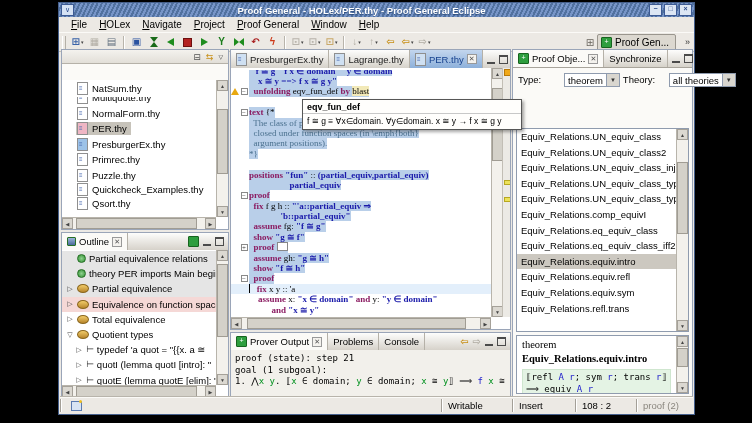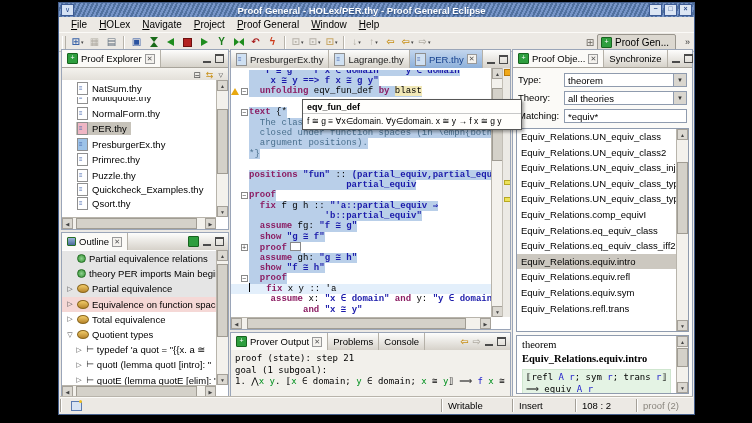--- a/index.html
+++ b/index.html
@@ -110,21 +110,21 @@
   .olabel{overflow:hidden;text-overflow:clip}
 
   
   #v-editor{left:171px;top:46px;width:281px;height:281px}
   #editor-tabs{height:18px;display:flex;align-items:stretch;background:linear-gradient(#fdfdfc,#d6d2ca);
     border-bottom:1px solid #8fa3c0;font-size:9.5px}
   .etab{display:flex;align-items:center;gap:3px;padding:0 5px;border-right:1px solid #b5b1a8;white-space:nowrap;color:#222}
   .etab.active{background:linear-gradient(#c3d6ee,#8db0da);color:#16418e}
   #editor-body{position:absolute;left:0;top:18px;right:0;bottom:0;background:#fff;overflow:hidden}
   #code{position:absolute;left:0;top:0;right:19px;bottom:12px;overflow:hidden;padding-top:2px;
-    font-family:Liberation Mono, monospace;font-size:9px;background:#fff}
+    font-family:Liberation Serif, serif;font-size:9px;background:#fff}
   .cl{display:flex;height:10.4px;line-height:10.4px;white-space:pre;align-items:center}
   .cl.cur{background:#e3effb}
   .cl.clip-top{height:6px;overflow:hidden;align-items:flex-start}
   .cl.clip-top .ct{margin-top:-4px}
   .m-ann{width:8px;flex:none;display:flex;justify-content:center}
   .m-fold{width:10px;flex:none;display:flex;justify-content:center}
   .warn{width:0;height:0;border-left:4px solid transparent;border-right:4px solid transparent;border-bottom:7px solid #e8a80f}
   .fold{width:7px;height:7px;border:1px solid #898989;background:#fff;font-size:7px;line-height:6px;
     text-align:center;color:#333;box-sizing:border-box}
   .ct{white-space:pre}
@@ -152,21 +152,21 @@
   #v-prover{left:171px;top:329px;width:281px;height:66px}
   .vtab.plain{border-right:1px solid #b5b1a8}
   #prover-body{position:absolute;left:0;top:17px;right:0;bottom:0;background:#f2f0eb;overflow:hidden;
     font-family:"DejaVu Sans Mono","DejaVu Sans",monospace;font-size:9px;padding:3px 4px}
   .pline{height:11.5px;line-height:11.5px;white-space:pre}
   .nav-back{color:#c89018;font-weight:bold;font-size:10px}
   .nav-fwd{color:#b0aca3;font-weight:bold;font-size:10px}
 
   
   #v-objects{left:453px;top:46px;width:181px;height:349px}
-  #obj-form{padding:4px 5px 2px;display:flex;flex-direction:column;gap:3px;font-size:9.5px;background:#fbfaf7}
+  #obj-form{padding:4px 5px 2px;display:flex;flex-direction:row;gap:3px;font-size:9.5px;background:#fbfaf7}
   .frow{display:flex;align-items:center;height:15px}
   .flabel{width:46px;flex:none}
   .combo{flex:1;display:flex;align-items:stretch;background:#fff;border:1px solid #8f9bae;height:14px;box-sizing:border-box}
   .combo-val{flex:1;padding:1px 3px;white-space:nowrap;overflow:hidden}
   .combo-btn{width:12px;background:#d9d6cf;border-left:1px solid #8f9bae;font-size:6px;color:#333;
     display:flex;align-items:center;justify-content:center}
   .tinput{flex:1;background:#fff;border:1px solid #8f9bae;height:14px;box-sizing:border-box;padding:1px 3px;
     font-size:9.5px;font-family:inherit}
   #thm-wrap{position:absolute;left:3px;top:78px;right:3px;height:204px;background:#fff;border:1px solid #8f9bae;
     box-sizing:border-box;overflow:hidden}
@@ -302,31 +302,20 @@
       <span class="persp-ico">⊞</span>
       <span id="persp-btn">
         <span class="pg-ico">+</span>
         <span>Proof Gen...</span>
       </span>
       <span id="persp-overflow">»</span>
     </div>
   </div>
 
   <div class="view" id="v-explorer">
-    <div class="vhead">
-      <div class="vtab active">
-        <span class="pg-ico">+</span>
-        <span>Proof Explorer</span>
-        <span class="tclose">✕</span>
-      </div>
-      <span class="vbtns">
-        <span class="ic-min"></span>
-        <span class="ic-max"></span>
-      </span>
-    </div>
     <div class="vtool">
       <span style="color:#555">⊟</span>
       <span style="color:#c89018">⇆</span>
       <span style="font-size:6px;color:#444">▽</span>
     </div>
     <div id="explorer-body">
       <div id="explorer-list">
           <div class="trow">
             <span class="tin">
               <span class="fico"></span>

